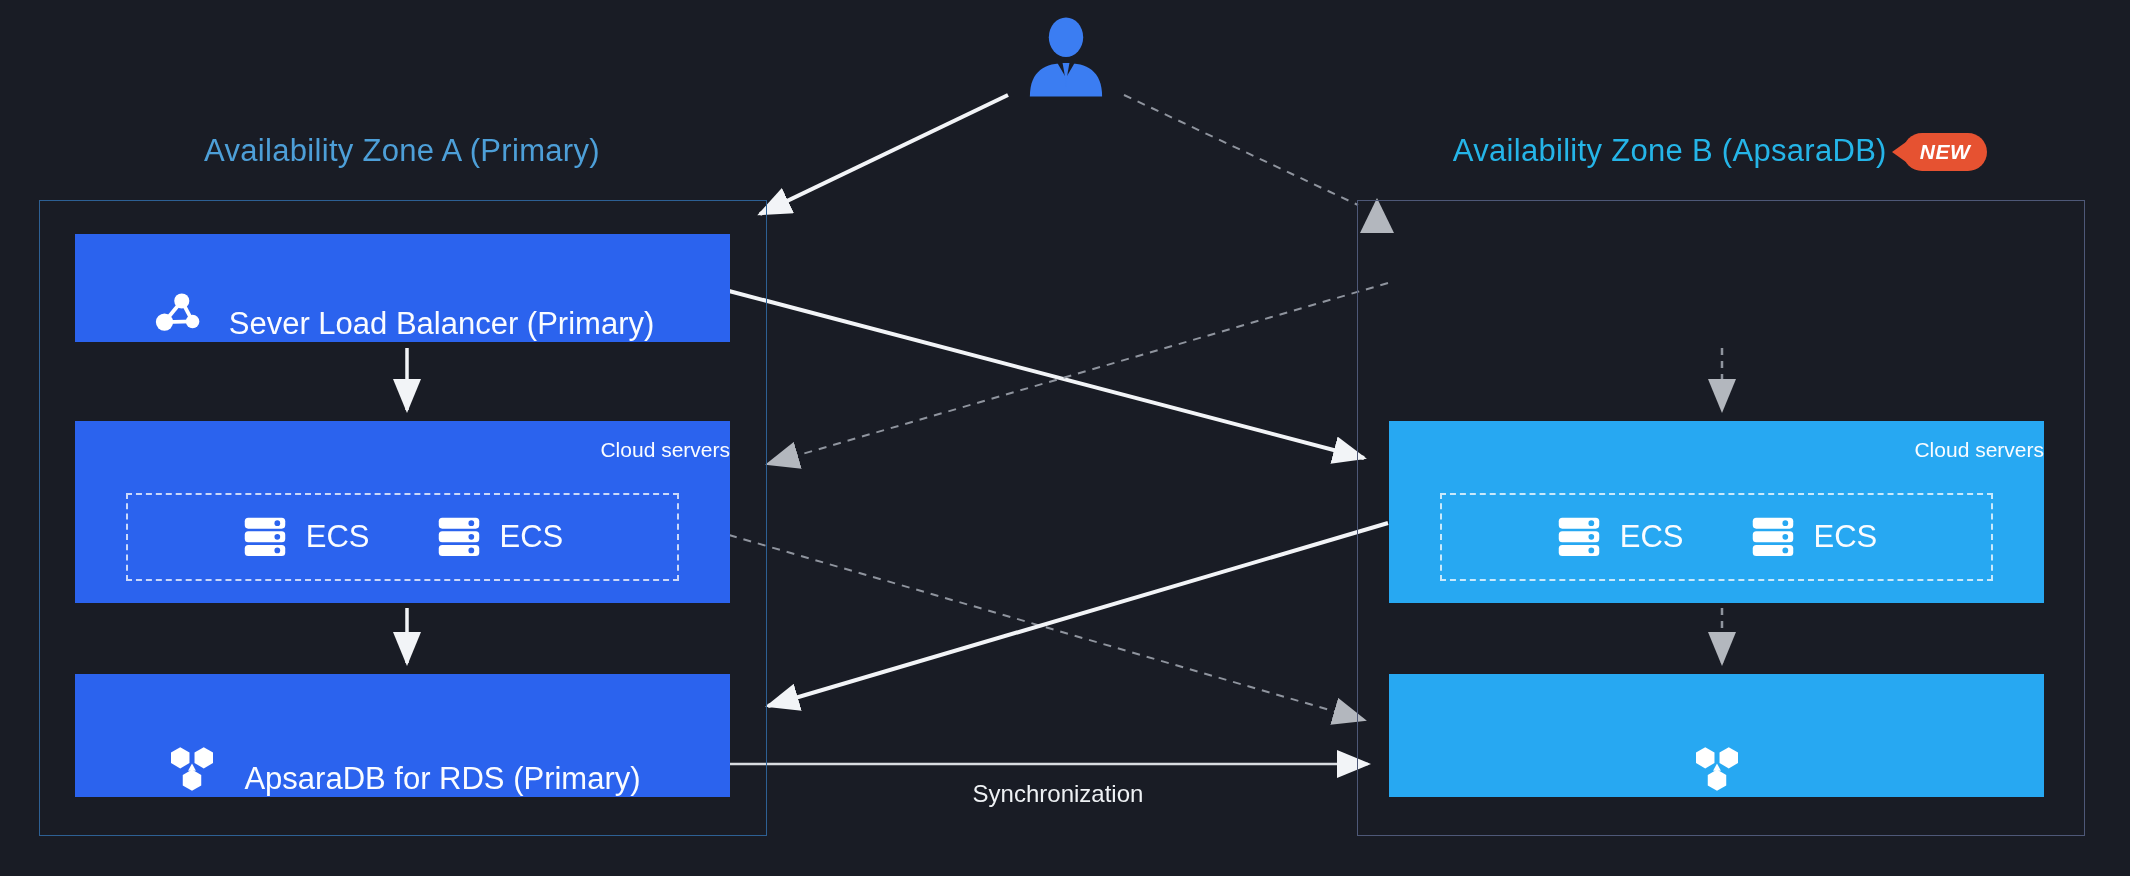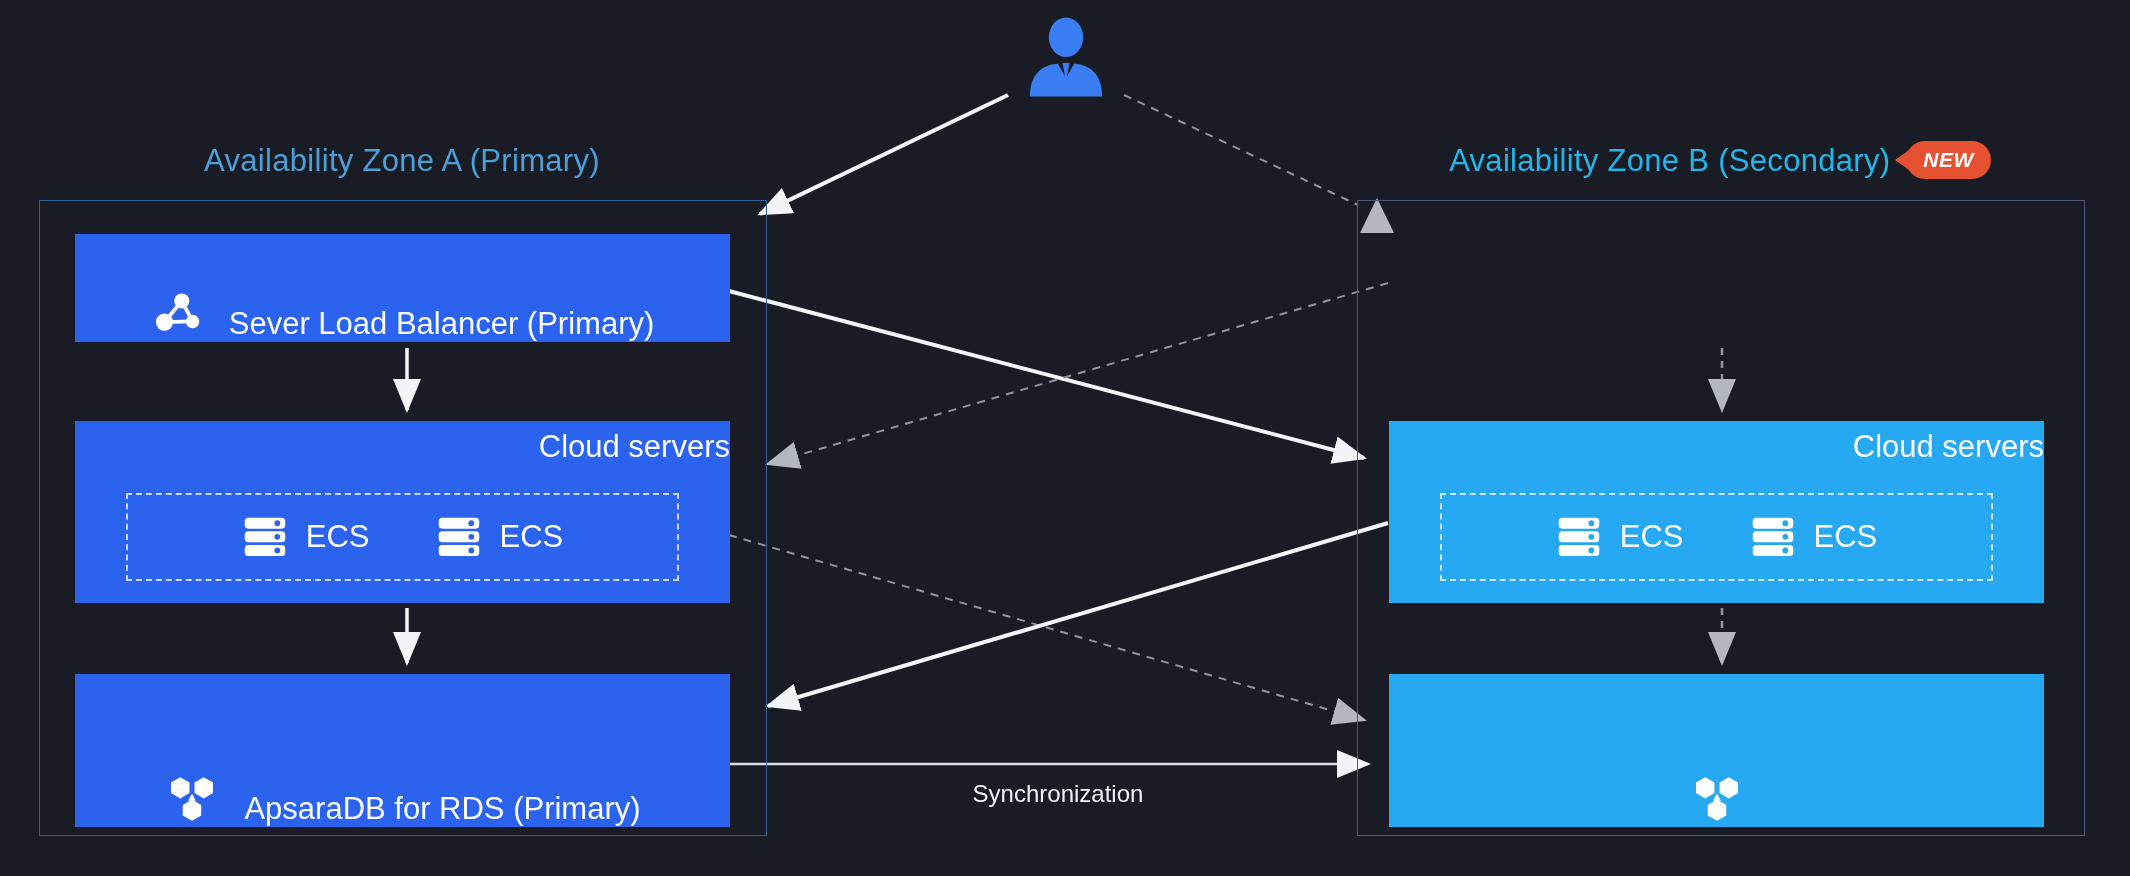--- a/index.html
+++ b/index.html
@@ -9,44 +9,44 @@
   }
   .arrows{position:absolute;left:0;top:0;width:2130px;height:876px;pointer-events:none;}
 
   
   .zone-rect{position:absolute;top:200px;width:726px;height:634px;}
   .zone-rect.za{left:39px;border:1px solid #2d6094;}
   .zone-rect.zb{left:1357px;border:1px solid #4e5878;}
 
   
   .zone-title{position:absolute;top:133px;width:726px;height:46px;
-    display:flex;align-items:flex-end;justify-content:center;gap:16px;
+    display:flex;align-items:flex-start;justify-content:center;gap:16px;
     font-size:31px;letter-spacing:.3px;}
   .zone-title.za{left:39px;color:#4d9fd8;}
   .zone-title.zb{left:1357px;color:#25b5e8;}
 
   .new-badge{position:relative;background:#e65231;color:#fff;font-size:21px;
     font-weight:bold;line-height:1;padding:8px 17px 9px;border-radius:20px;
     letter-spacing:.5px;font-style:italic;}
   .new-badge::before{content:"";position:absolute;left:-11px;top:50%;
     transform:translateY(-50%);width:0;height:0;
     border-top:10px solid transparent;border-bottom:10px solid transparent;
     border-right:14px solid #e65231;}
 
   
   .node{position:absolute;width:655px;color:#fafcff;font-size:31px;
     display:flex;align-items:flex-end;justify-content:center;gap:24px;}
   .node.za-bg{left:75px;background:#2b63ee;}
   .node.zb-bg{left:1389px;background:#27a8f2;}
   .node.slb{top:234px;height:108px;}
   .node.cloud{top:421px;height:182px;flex-direction:column;justify-content:flex-start;gap:0;}
-  .node.rds{top:674px;height:153px;}
+  .node.rds{top:674px;height:123px;}
   .node .icon{display:flex;align-items:center;}
 
-  .cloud-title{margin-top:8px;font-size:31px;}
+  .cloud-title{margin-top:17px;font-size:21px;}
   .ecs-box{position:absolute;left:51px;right:51px;top:72px;height:84px;
     border:2px dashed rgba(255,255,255,.75);
     display:flex;align-items:center;justify-content:center;gap:66px;}
   .ecs-item{display:flex;align-items:center;gap:18px;font-size:31px;}
 
   .ecs-dot-a{fill:#2b63ee;}
   .ecs-dot-b{fill:#27a8f2;}
 
   
   .user{position:absolute;left:1022px;top:14px;width:88px;height:86px;}
@@ -161,21 +161,21 @@
         <polygon points="71,11 87.5,20.5 87.5,39.5 71,49 54.5,39.5 54.5,20.5" fill="#ffffff"></polygon>
         <polygon points="50,51 66.5,60.5 66.5,79.5 50,89 33.5,79.5 33.5,60.5" fill="#ffffff"></polygon>
         <polygon points="50,40 57,53 43,53" fill="#ffffff"></polygon>
       </svg>
     </span>
     <span>ApsaraDB for RDS (Primary)</span>
   </div>
 
   <div class="zone-rect zb"></div>
   <div class="zone-title zb">
-    <span>Availability Zone B (Secondary)</span>
+    <span>Availability Zone B (ApsaraDB)</span>
     <span class="new-badge">NEW</span>
   </div>
 
 
   <div class="node cloud zb-bg">
     <div class="cloud-title">Cloud servers</div>
     <div class="ecs-box">
       <div class="ecs-item">
         <span class="icon">
           <svg viewBox="0 0 100 100" width="46" height="44">

